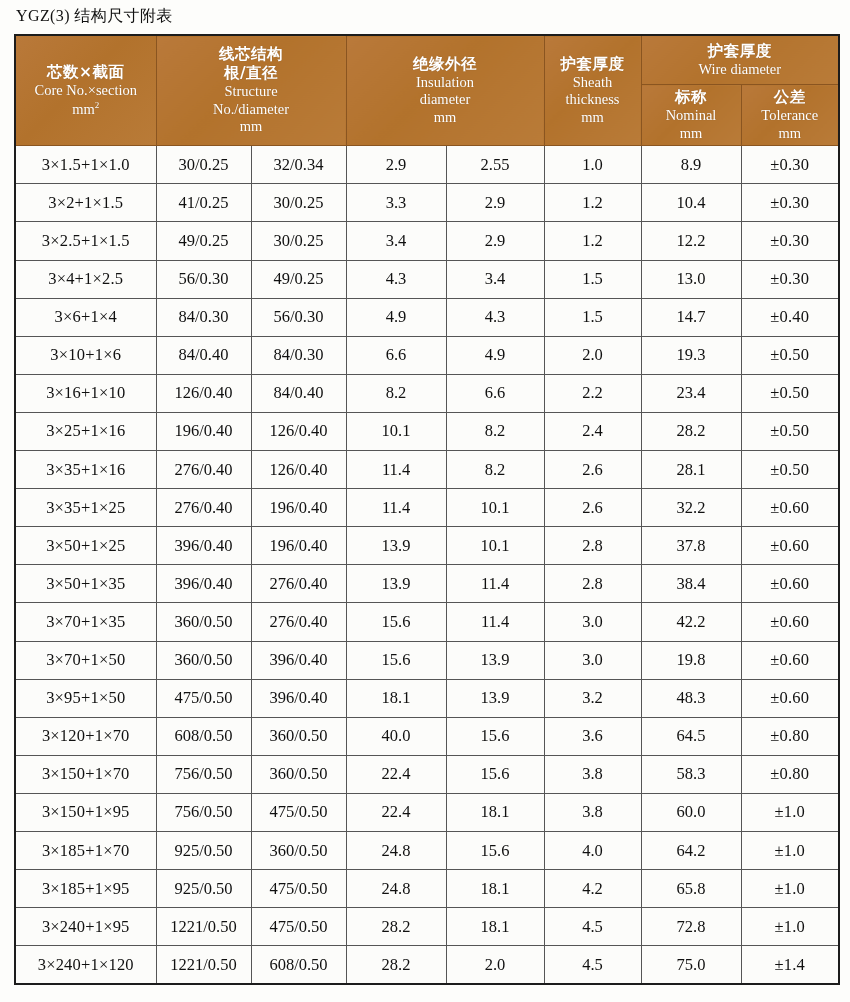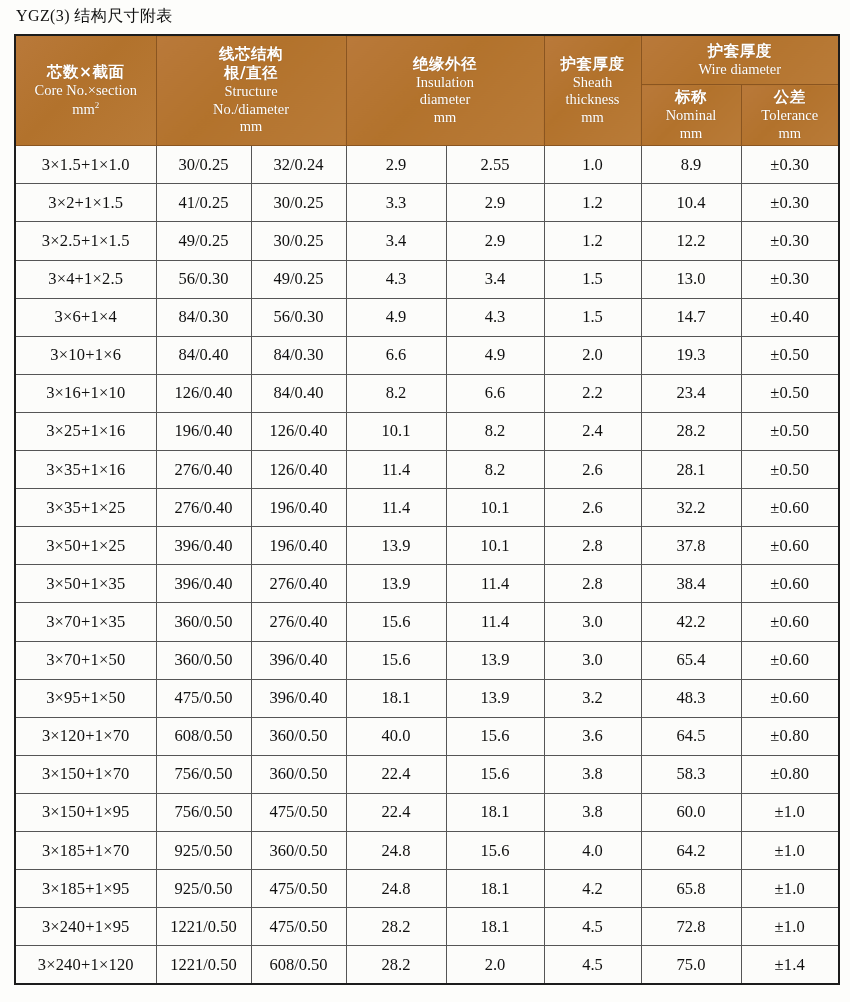--- a/index.html
+++ b/index.html
@@ -149,21 +149,21 @@
             <span class="hd-cn">公差</span>
             <span class="hd-en">Tolerance</span>
             <span class="hd-unit">mm</span>
           </td>
         </tr>
       </thead>
       <tbody id="spec-body">
           <tr>
             <td class="c-core">3×1.5+1×1.0</td>
             <td class="c-num">30/0.25</td>
-            <td class="c-num">32/0.24</td>
+            <td class="c-num">32/0.34</td>
             <td class="c-num">2.9</td>
             <td class="c-num">2.55</td>
             <td class="c-num">1.0</td>
             <td class="c-num">8.9</td>
             <td class="c-num pm">±0.30</td>
           </tr>
           <tr>
             <td class="c-core">3×2+1×1.5</td>
             <td class="c-num">41/0.25</td>
             <td class="c-num">30/0.25</td>
@@ -283,21 +283,21 @@
             <td class="c-num">42.2</td>
             <td class="c-num pm">±0.60</td>
           </tr>
           <tr>
             <td class="c-core">3×70+1×50</td>
             <td class="c-num">360/0.50</td>
             <td class="c-num">396/0.40</td>
             <td class="c-num">15.6</td>
             <td class="c-num">13.9</td>
             <td class="c-num">3.0</td>
-            <td class="c-num">65.4</td>
+            <td class="c-num">19.8</td>
             <td class="c-num pm">±0.60</td>
           </tr>
           <tr>
             <td class="c-core">3×95+1×50</td>
             <td class="c-num">475/0.50</td>
             <td class="c-num">396/0.40</td>
             <td class="c-num">18.1</td>
             <td class="c-num">13.9</td>
             <td class="c-num">3.2</td>
             <td class="c-num">48.3</td>

